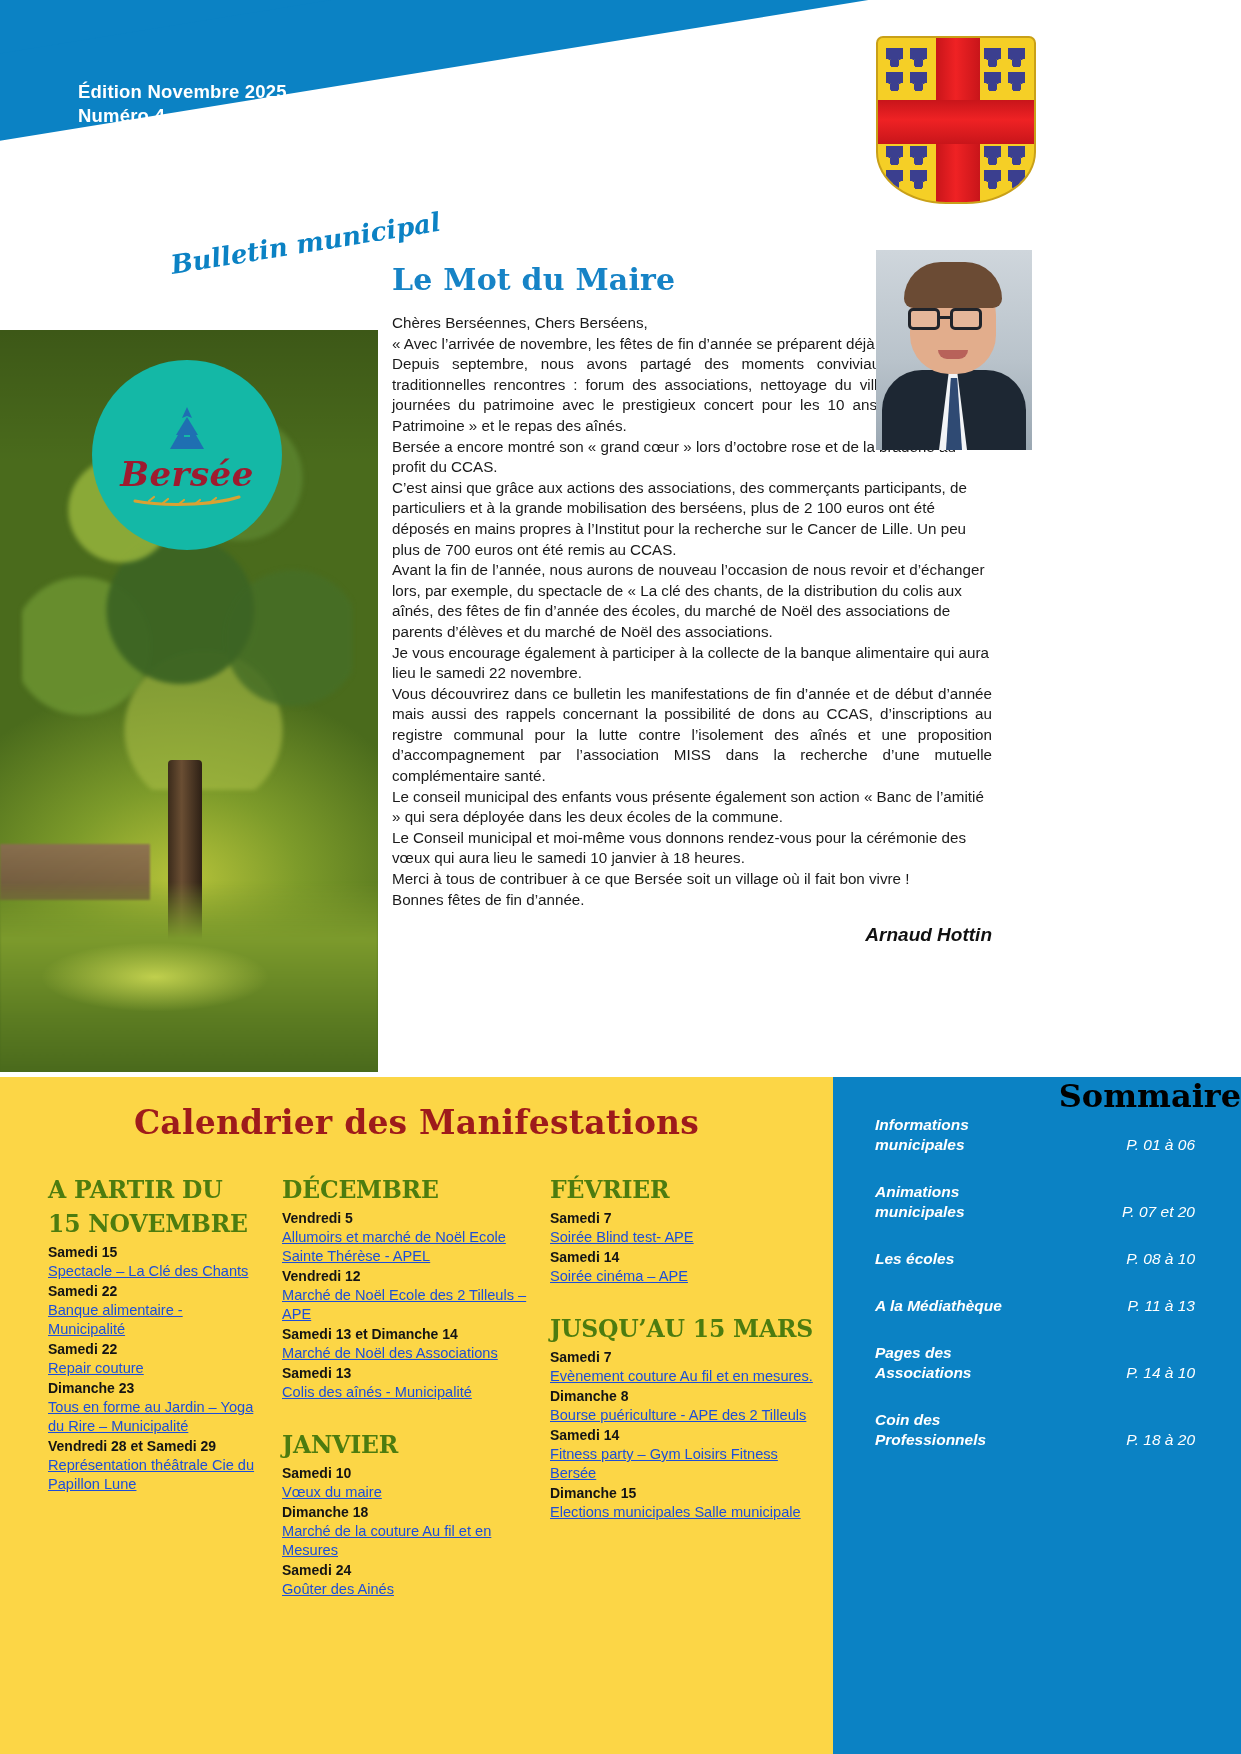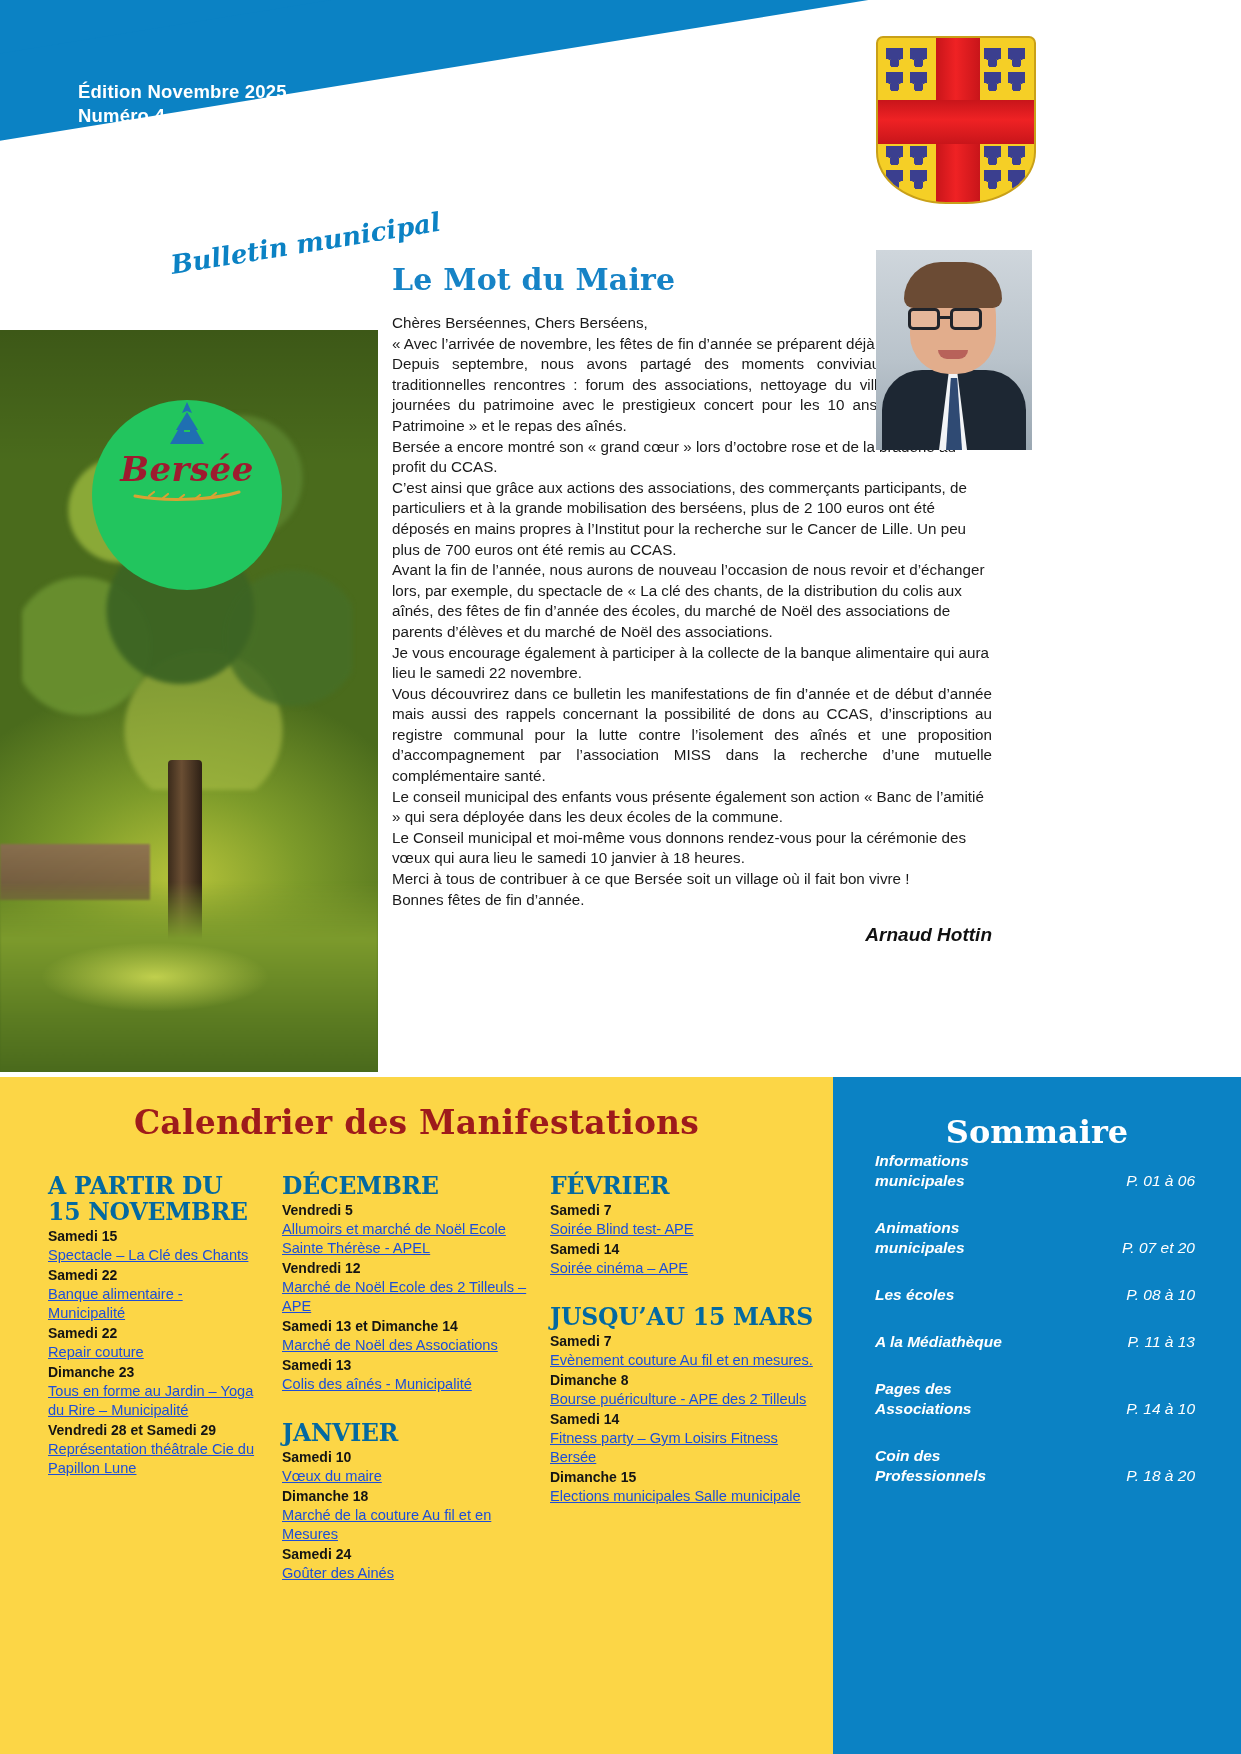--- a/index.html
+++ b/index.html
@@ -127,24 +127,24 @@
     background: radial-gradient(ellipse at center, rgba(220,230,90,.75), rgba(220,230,90,0) 70%);
   }
   .photo-buildings {
     position: absolute; left: 0; bottom: 172px; width: 150px; height: 56px;
     background: linear-gradient(180deg,#8e6a55,#6d4f3e);
     opacity: .85; filter: blur(1.2px);
   }
 
   
   .logo-circle {
-    position: absolute; left: 92px; top: 400px; width: 190px; height: 190px;
-    background: #22c55e; border-radius: 50%;
+    position: absolute; left: 92px; top: 360px; width: 190px; height: 190px;
+    background: #14b8a6; border-radius: 50%;
     display: flex; flex-direction: column;
-    align-items: center; z-index: 4;
+    align-items: center; justify-content: center; z-index: 4;
   }
   .logo-steeple { width: 54px; height: 50px; margin-bottom: 2px; }
   .logo-word {
     font-family: "DejaVu Serif", serif; font-style: italic; font-weight: bold;
     font-size: 34px; color: #9e1b2f; line-height: 34px; letter-spacing: .5px;
   }
   .logo-swoosh { width: 108px; height: 14px; margin-top: 1px; }
 
   
   .letter {
@@ -214,39 +214,39 @@
   .cal-cols {
     position: absolute; left: 0; top: 96px; width: 833px; height: 560px;
     display: flex;
   }
   .cal-col { padding: 0 10px; }
   .col1 { width: 270px; padding-left: 48px; }
   .col2 { width: 272px; padding-left: 12px; }
   .col3 { width: 291px; padding-left: 8px; }
   .month {
     font-family: "DejaVu Serif", serif; font-weight: bold;
-    font-size: 23.5px; color: #0369a1; line-height: 26px;
+    font-size: 23.5px; color: #4d7c0f; line-height: 34px;
     letter-spacing: -.2px; margin-bottom: 2px;
   }
   .month.mt { margin-top: 26px; }
   .ev-date {
     font-size: 14px; font-weight: bold; color: #141414; line-height: 19px;
   }
   .ev-desc {
     font-size: 14.6px; color: #1d4ed8; line-height: 19px; margin-bottom: 1px; text-decoration: underline;
   }
 
   
   .sommaire {
     position: absolute; left: 833px; top: 1077px; width: 408px; height: 677px;
     background: #0b82c4;
   }
   .sommaire-title {
     font-family: "DejaVu Serif", serif; font-weight: bold;
-    font-size: 32px; color: #ffffff; text-align: center; padding-top: 36px;
+    font-size: 32px; color: #000000; text-align: right; 
   }
   .som-list { padding: 0 46px 0 42px; }
   .som-row {
     display: flex; align-items: flex-start; justify-content: space-between;
     margin-bottom: 27px;
   }
   .som-label {
     font-style: italic; font-weight: bold; font-size: 15.5px;
     color: #ffffff; line-height: 20px; width: 150px;
   }

